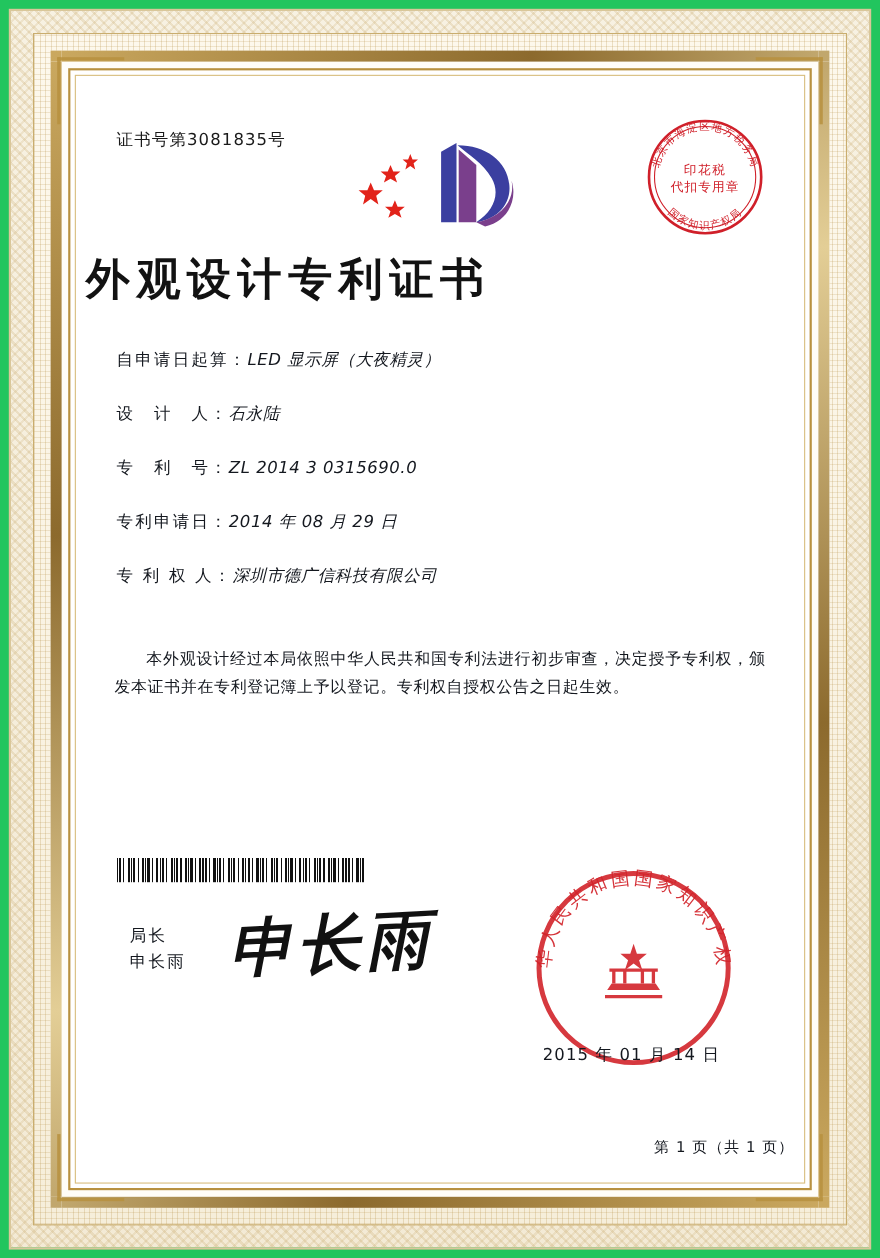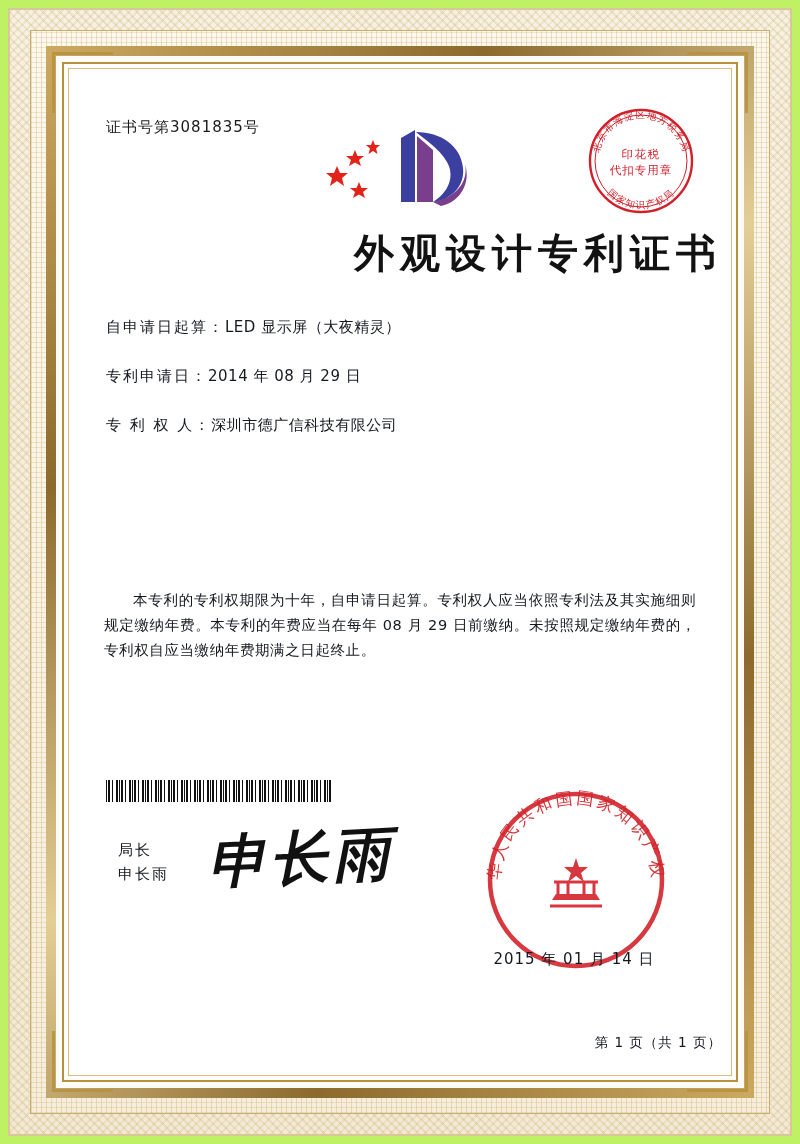--- a/index.html
+++ b/index.html
@@ -12,21 +12,21 @@
     height: 1144px;
     font-family: "DejaVu Sans", "Liberation Sans", sans-serif;
     overflow: hidden;
   }
 
   
   .certificate {
     position: relative;
     width: 800px;
     height: 1144px;
-    background: #bef264;
+    background: #22c55e;
     box-sizing: border-box;
     overflow: hidden;
   }
 
   
   .border-outer {
     position: absolute;
     left: 8px; top: 8px; right: 8px; bottom: 8px;
     border: 2px solid #d9c79a;
     background:
@@ -113,21 +113,21 @@
     top: 24px;
     width: 118px;
     height: 118px;
   }
 
   .title {
     position: absolute;
     top: 148px;
     left: 0;
     right: 0;
-    text-align: right;
+    text-align: left;
     font-size: 40px;
     font-weight: bold;
     letter-spacing: 6px;
     color: #121212;
     font-family: "DejaVu Serif", "Liberation Serif", serif;
   }
 
   .fields {
     position: absolute;
     top: 240px;
@@ -141,20 +141,21 @@
     white-space: nowrap;
     font-family: "DejaVu Sans", "Liberation Sans", sans-serif;
   }
   .field-label {
     display: inline-block;
     letter-spacing: 2px;
   }
   .field-value {
     display: inline-block;
     letter-spacing: 0.5px;
+    font-style: italic;
   }
 
   .paragraphs {
     position: absolute;
     top: 510px;
     left: 26px;
     right: 26px;
     font-size: 14.5px;
     line-height: 25px;
     color: #14181f;
@@ -291,29 +292,35 @@
       </svg>
     </div>
 
     <div class="title">外观设计专利证书</div>
 
     <div class="fields">
       <div class="field-row">
         <span class="field-label">自申请日起算：</span><span class="field-value">LED 显示屏（大夜精灵）</span>
       </div>
       <div class="field-row">
+        <span class="field-label">设　计　人：</span><span class="field-value">石永陆</span>
+      </div>
+      <div class="field-row">
+        <span class="field-label">专　利　号：</span><span class="field-value">ZL 2014 3 0315690.0</span>
+      </div>
+      <div class="field-row">
         <span class="field-label">专利申请日：</span><span class="field-value">2014 年 08 月 29 日</span>
       </div>
       <div class="field-row">
         <span class="field-label">专 利 权 人：</span><span class="field-value">深圳市德广信科技有限公司</span>
       </div>
     </div>
 
     <div class="paragraphs">
-      <p>本专利的专利权期限为十年，自申请日起算。专利权人应当依照专利法及其实施细则规定缴纳年费。本专利的年费应当在每年 08 月 29 日前缴纳。未按照规定缴纳年费的，专利权自应当缴纳年费期满之日起终止。</p>
+      <p>本外观设计经过本局依照中华人民共和国专利法进行初步审查，决定授予专利权，颁发本证书并在专利登记簿上予以登记。专利权自授权公告之日起生效。</p>
     </div>
 
     <div class="barcode"></div>
 
     <div class="signature-block">
       <div>局长</div>
       <div>申长雨</div>
     </div>
 
     <div class="handwriting">申长雨</div>

